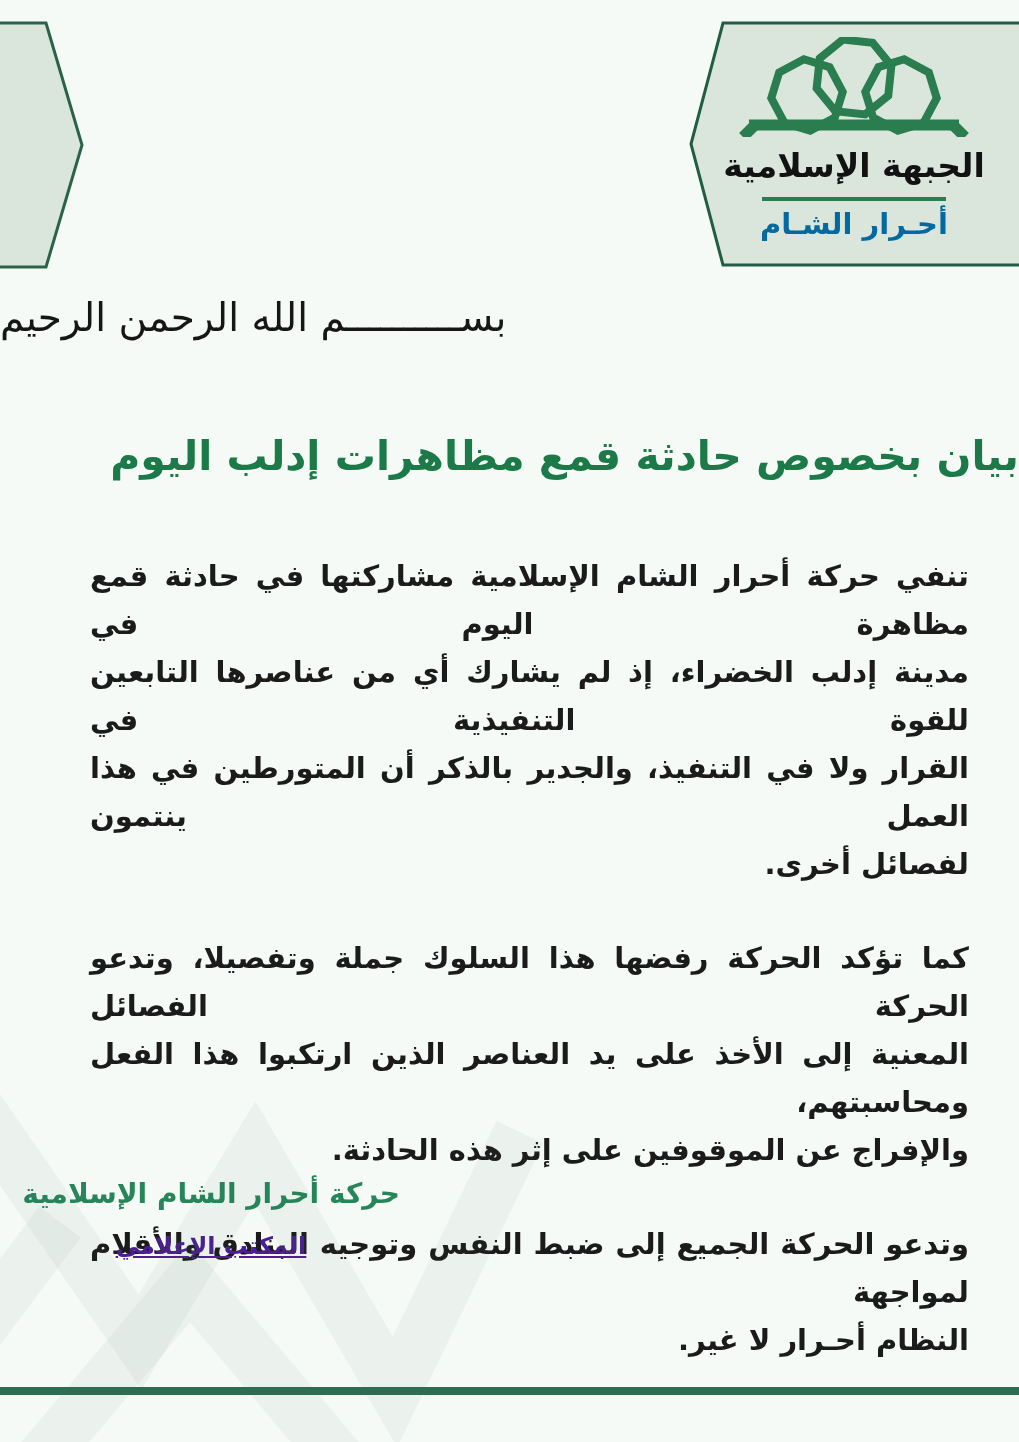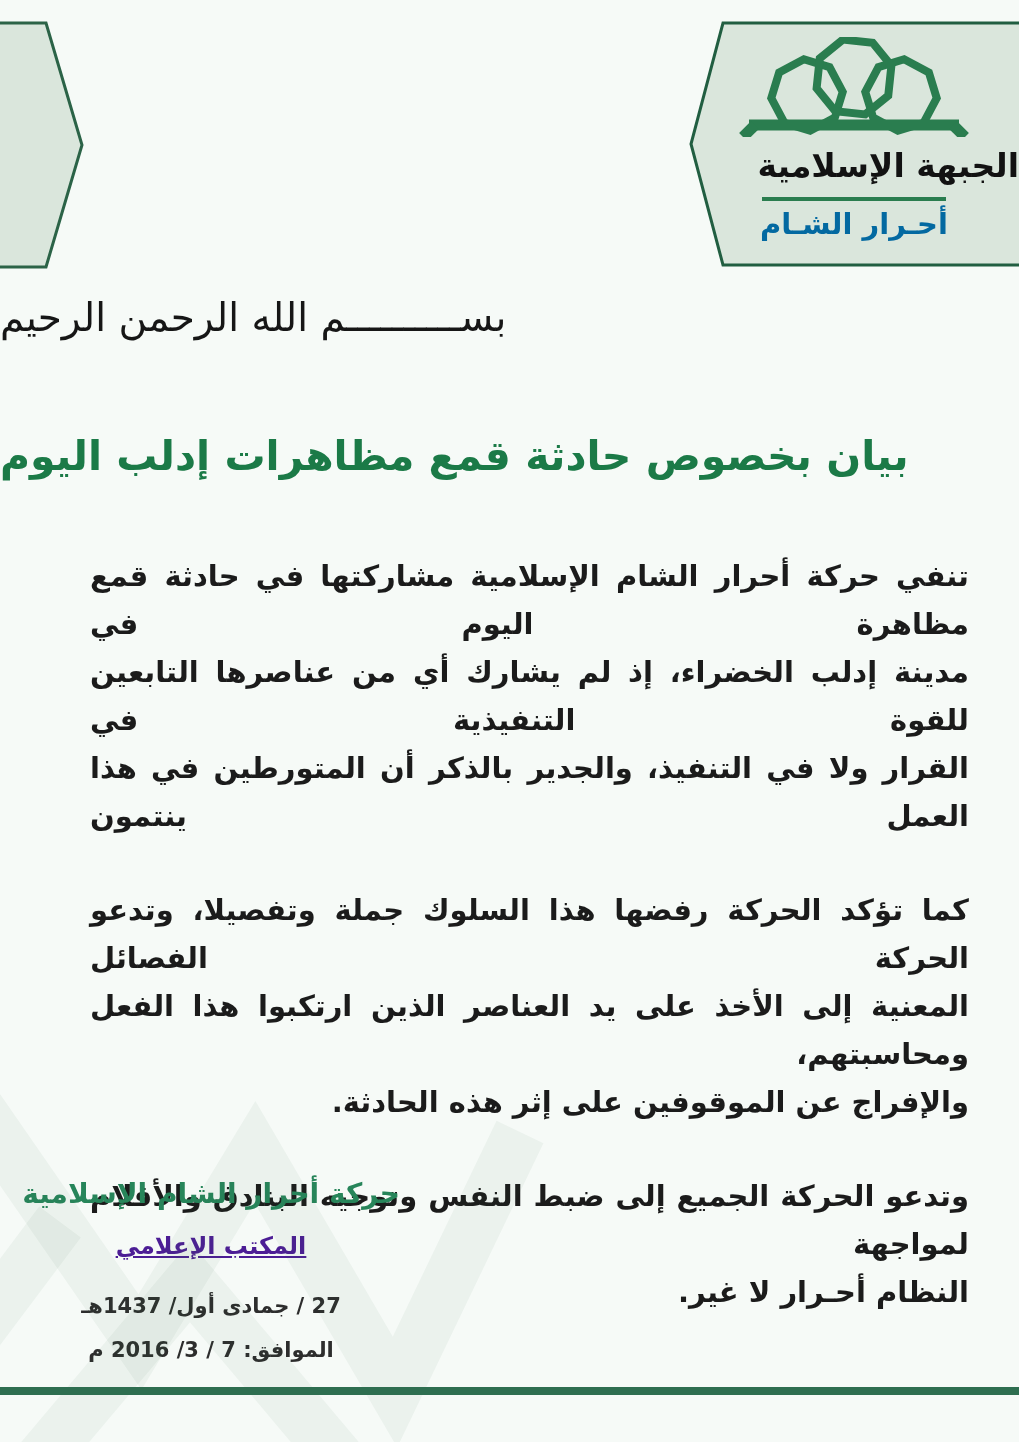--- a/index.html
+++ b/index.html
@@ -15,34 +15,33 @@
   
   .corner-left{position:absolute;top:21px;left:0;}
   .badge{position:absolute;top:21px;right:0;width:330px;height:246px;}
   .badge-shape{position:absolute;top:0;left:0;}
   .badge-content{position:absolute;top:0;left:0;width:100%;height:100%;text-align:center;}
   .emblem{display:block;margin:16px auto 0;}
   .badge-callig{
     font-size:33px;font-weight:700;color:#121212;
     line-height:58px;margin-top:0;
     letter-spacing:0px;
-    text-align:right;
   }
   .badge-rule{width:184px;height:4px;background:#2a7d4f;margin:2px auto 6px;}
   .badge-name{font-size:29px;font-weight:700;color:#0369a1;line-height:34px;}
   
   .bismillah{
     position:absolute;top:295px;left:0;right:0;
     text-align:left;
     font-size:39px;font-weight:400;color:#161616;
   }
   
   .title{
     position:absolute;top:420px;left:0;right:0;
-    text-align:left;
+    text-align:right;
     font-size:41px;font-weight:700;color:#1b7a47;
     line-height:72px;
   }
   
   .body{
     position:absolute;top:552px;right:50px;left:58px;
     font-size:29px;font-weight:700;color:#1b1b1b;
     line-height:48px;
   }
   .body .para{margin:0 0 46px 0;}
@@ -101,39 +100,36 @@
 
   <div class="bismillah">بســــــــــم الله الرحمن الرحيم</div>
 
   <div class="title">بيان بخصوص حادثة قمع مظاهرات إدلب اليوم</div>
 
   <div class="body">
     <div class="para">
       <div class="jline">تنفي حركة أحرار الشام الإسلامية مشاركتها في حادثة قمع مظاهرة اليوم في</div>
       <div class="jline">مدينة إدلب الخضراء، إذ لم يشارك أي من عناصرها التابعين للقوة التنفيذية في</div>
       <div class="jline">القرار ولا في التنفيذ، والجدير بالذكر أن المتورطين في هذا العمل ينتمون</div>
+      <div class="lline">لفصائل أخرى.</div>
     </div>
     <div class="para">
       <div class="jline">كما تؤكد الحركة رفضها هذا السلوك جملة وتفصيلا، وتدعو الحركة الفصائل</div>
       <div class="jline">المعنية إلى الأخذ على يد العناصر الذين ارتكبوا هذا الفعل ومحاسبتهم،</div>
       <div class="lline">والإفراج عن الموقوفين على إثر هذه الحادثة.</div>
     </div>
     <div class="para">
       <div class="jline">وتدعو الحركة الجميع إلى ضبط النفس وتوجيه البنادق والأقلام لمواجهة</div>
       <div class="lline">النظام أحـرار لا غير.</div>
     </div>
   </div>
 
   <div class="signature">
     <div class="sig-org">حركة أحرار الشام الإسلامية</div>
     <div class="sig-office">المكتب الإعلامي</div>
-    <div class="sig-dates">
-      <div>27 / جمادى أول/ 1437هـ</div>
-      <div>الموافق: 7 / 3/ 2016 م</div>
-    </div>
   </div>
 
   <svg class="watermark" width="720" height="400" viewBox="0 0 720 400">
     <g fill="none" stroke="#2e6e50" stroke-opacity="0.055" stroke-width="52">
       <path d="M-40 40 L140 300 L255 110 L395 350 L520 90"></path>
       <path d="M30 430 L190 240 L350 430"></path>
       <path d="M-60 340 L60 180"></path>
     </g>
   </svg>
 

